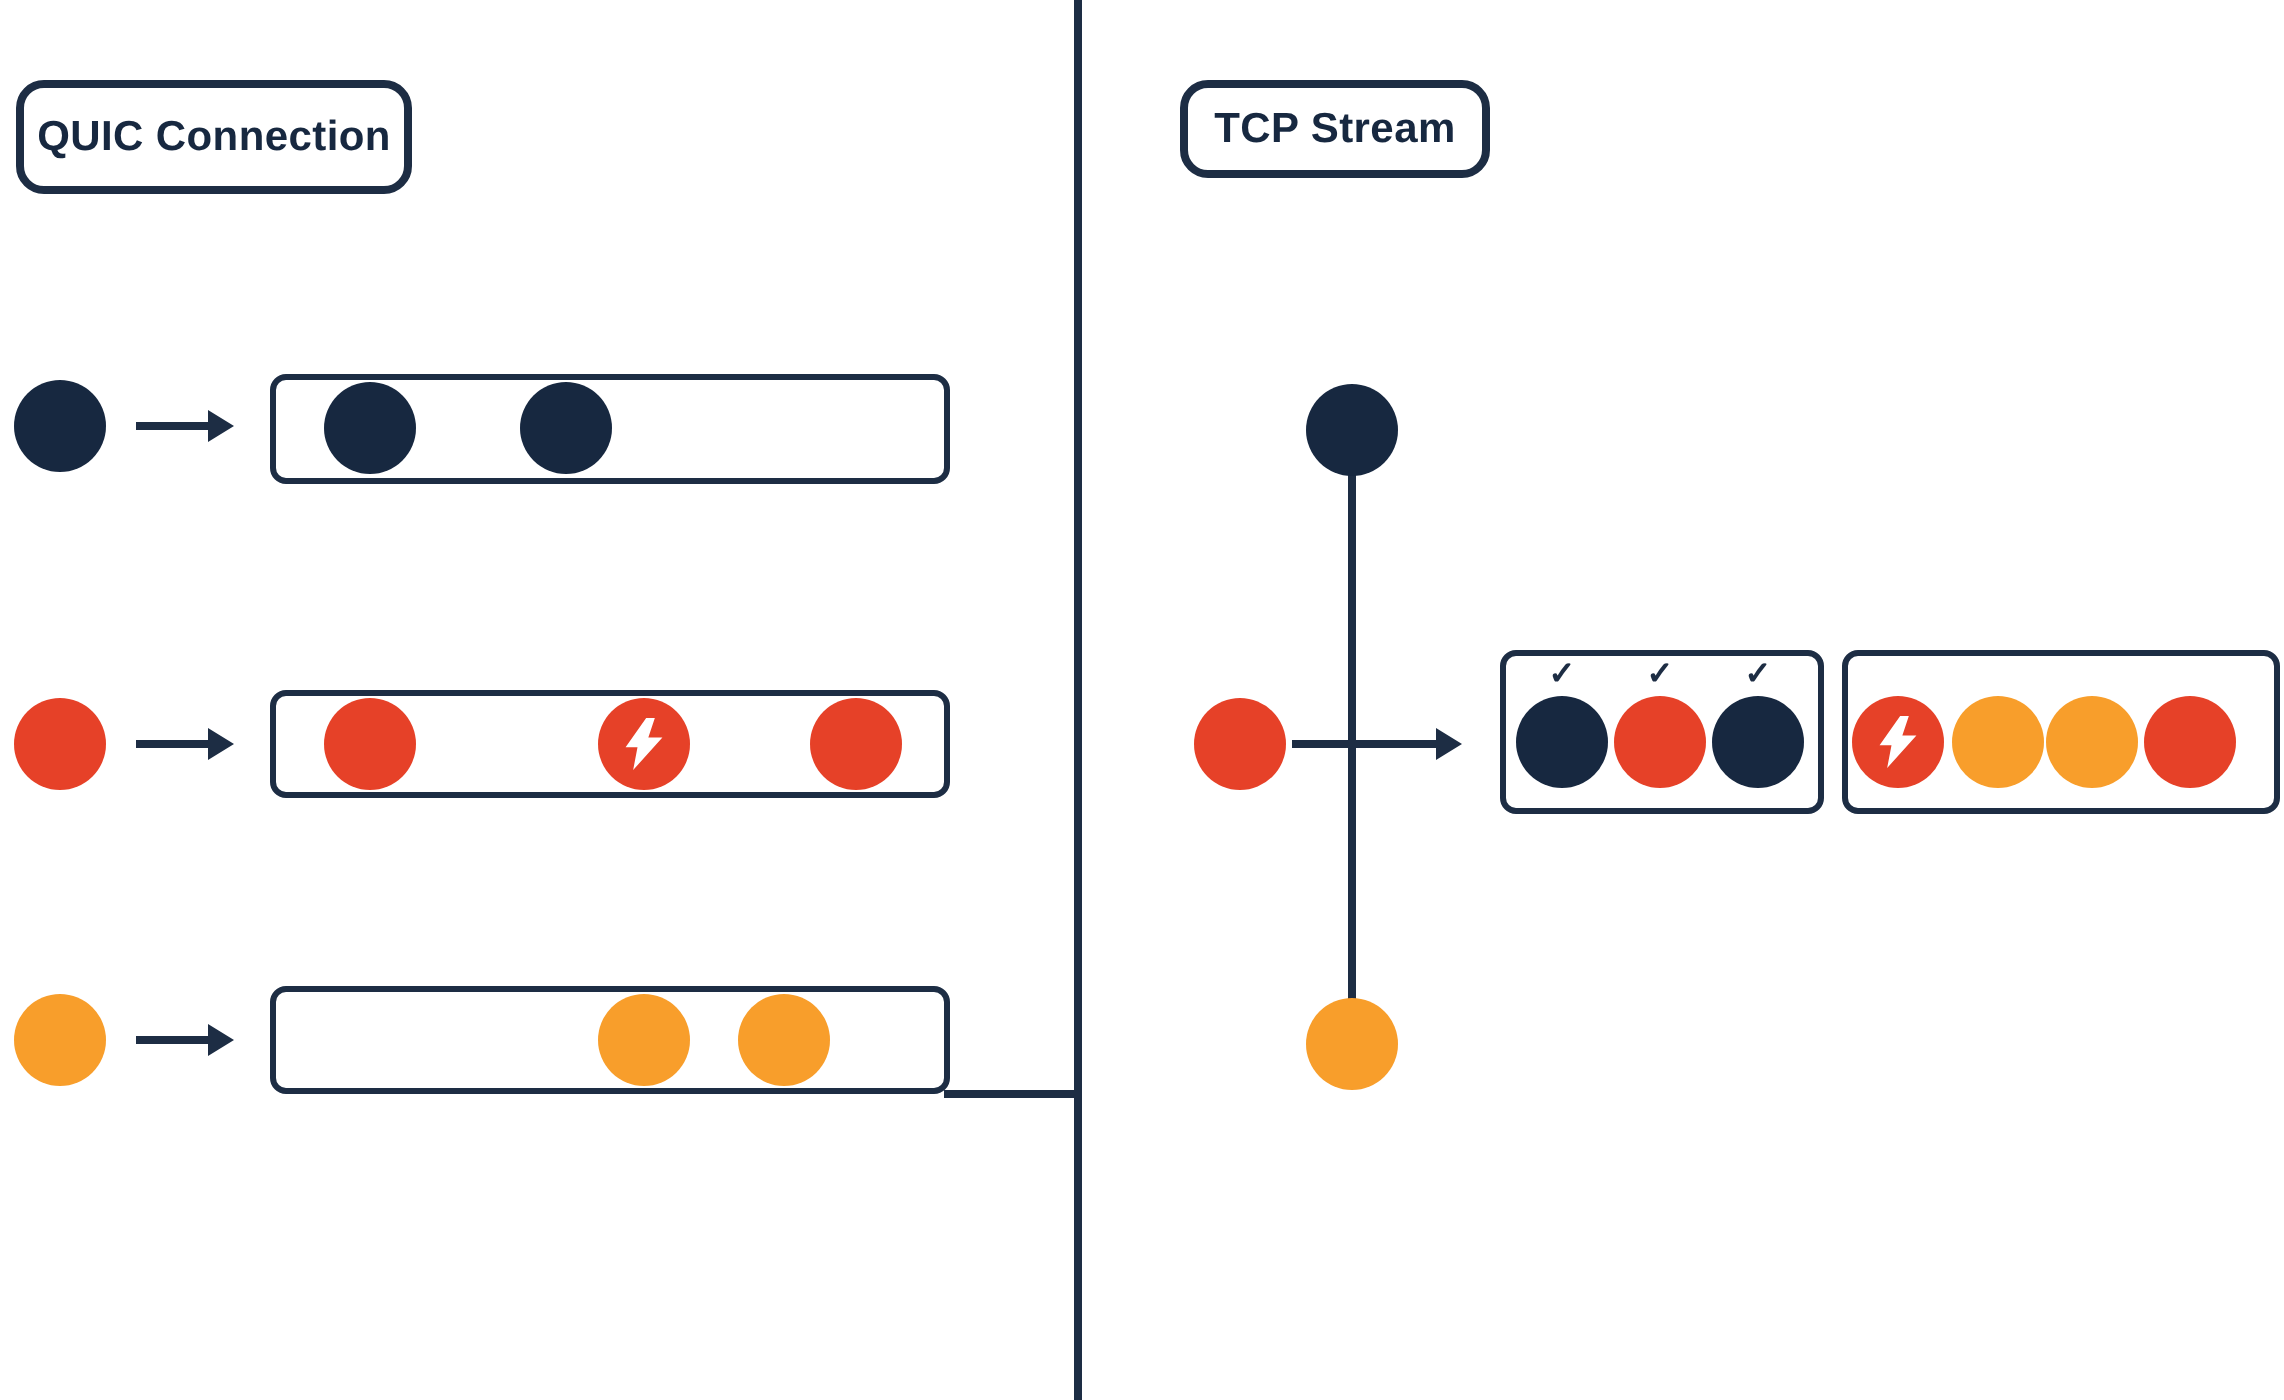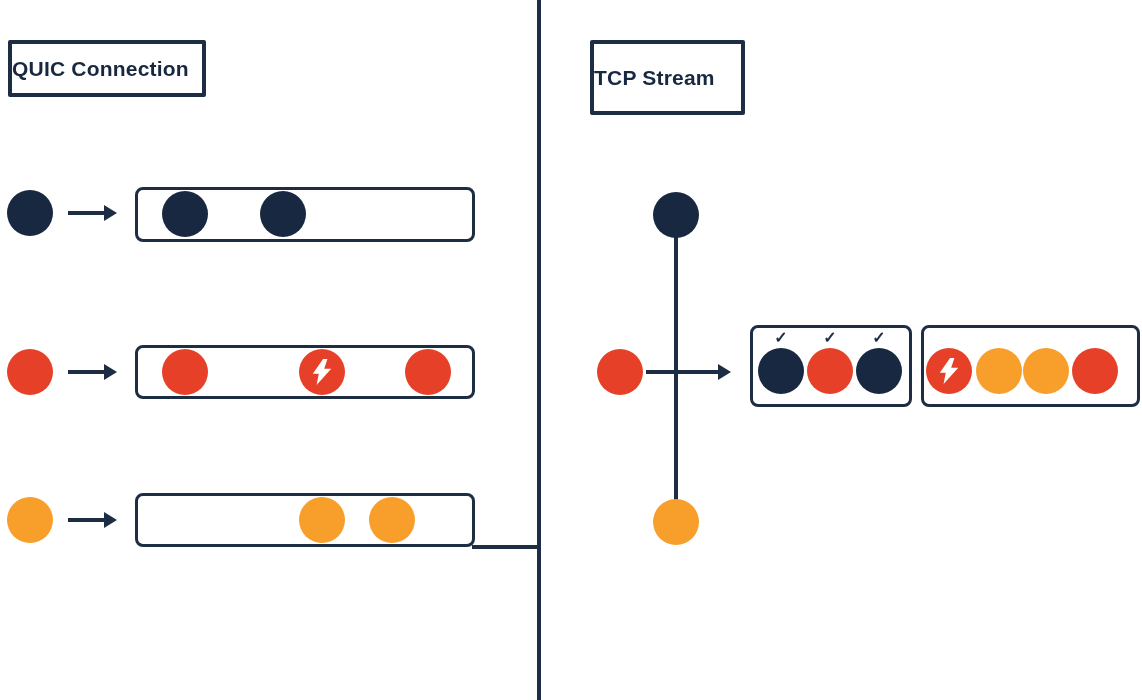--- a/index.html
+++ b/index.html
@@ -1,22 +1,22 @@
 <!DOCTYPE html>
 <html style="--background: #ffffff; --navy: #172840; --red: #e64128; --orange: #f89e2b; --stroke: #1d2d44; --white: #ffffff;"><head>
 <meta charset="utf-8">
 <style>
   html,body{margin:0;padding:0;}
   body{font-family:"Liberation Sans",sans-serif;background:#fff;}
   #stage{position:relative;width:1142px;height:700px;background:var(--background,#fff);overflow:hidden;}
 
   .line{position:absolute;background:var(--stroke);}
   .titlebox{
-    position:absolute;border:4px solid var(--stroke);border-radius:2px;
-    display:flex;align-items:center;justify-content:flex-start;
+    position:absolute;border:4px solid var(--stroke);border-radius:14px;
+    display:flex;align-items:center;justify-content:center;
     font-weight:bold;font-size:21px;letter-spacing:.2px;color:var(--navy);
     background:transparent;box-sizing:border-box;
   }
   .pktbox{
     position:absolute;border:3px solid var(--stroke);border-radius:8px;
     background:transparent;box-sizing:border-box;
   }
   .circle{position:absolute;width:46px;height:46px;border-radius:50%;}
   .lost{display:flex;align-items:center;justify-content:center;}
   .lost svg{width:26px;height:26px;display:block;}
@@ -63,21 +63,21 @@
 
   <div class="circle" style="left: 7px; top: 497px; background: rgb(248, 158, 43);"></div>
   <div class="arrow" style="left:68px;top:518px;width:36px;"></div>
   <div class="pktbox" style="left:135px;top:493px;width:340px;height:54px;">
     <div class="circle" style="left: 161px; top: 1px; background: rgb(248, 158, 43);"></div>
     <div class="circle" style="left: 231px; top: 1px; background: rgb(248, 158, 43);"></div>
   </div>
 
   <div class="line" style="left:472px;top:545px;width:69px;height:4px;"></div>
 
-  <div class="titlebox" style="left:590px;top:40px;width:155px;height:75px;">
+  <div class="titlebox" style="left:590px;top:40px;width:155px;height:49px;">
     <span>TCP Stream</span>
   </div>
 
   <div class="line" style="left:674px;top:234px;width:4px;height:266px;"></div>
 
   <div class="circle" style="left: 653px; top: 192px; background: rgb(23, 40, 64);"></div>
   <div class="circle" style="left: 597px; top: 349px; background: rgb(230, 65, 40);"></div>
   <div class="circle" style="left: 653px; top: 499px; background: rgb(248, 158, 43);"></div>
 
   <div class="arrow" style="left:646px;top:370px;width:72px;"></div>

